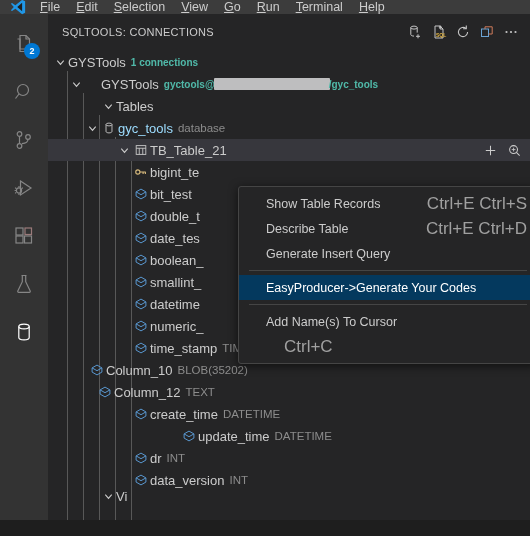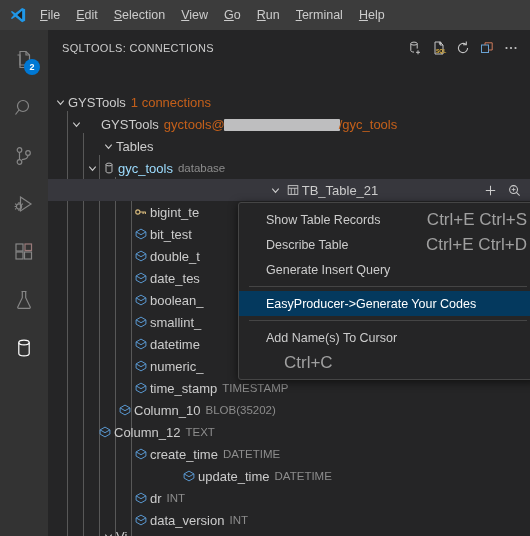--- a/index.html
+++ b/index.html
@@ -6,21 +6,21 @@
   html, body {
     width: 530px; height: 536px;
     background: #1e1e1e;
     font-family: "Liberation Sans", sans-serif;
     overflow: hidden;
     -webkit-font-smoothing: antialiased;
   }
 
   
   .menubar {
-    height: 30px;
+    height: 14px;
     background: #3c3c3c;
     display: flex;
     align-items: center;
     padding-left: 4px;
     position: relative;
     z-index: 5;
   }
   .vscode-logo { width: 28px; height: 22px; display: flex; align-items: center; justify-content: center; }
   .menu-item {
     font-size: 12.5px;
@@ -69,21 +69,20 @@
   }
 
   
   .sidebar {
     flex: 1 1 auto;
     background: #252526;
     display: flex;
     flex-direction: column;
     position: relative;
     overflow: hidden;
-    gap: 24px;
   }
   .panel-header {
     height: 35px;
     display: flex;
     align-items: center;
     padding: 0 8px 0 14px;
     flex: 0 0 35px;
   }
   .panel-title {
     font-size: 11px;
@@ -125,21 +124,21 @@
   }
   .twisty svg { display: block; }
   .ticon { width: 18px; display: flex; align-items: center; justify-content: center; flex: 0 0 18px; }
   .label { color: #cccccc; }
   .label.blue { color: #9cdcfe; }
   .sub {
     color: #8c8c8c;
     font-size: 11.5px;
     margin-left: 5px;
   }
-  .sub.light { color: #f97316; opacity: 0.75; font-size: 13px; }
+  .sub.light { color: #5eead4; opacity: 0.75; font-size: 10px; font-weight: bold; }
   .guide {
     position: absolute;
     top: 0; bottom: 0;
     width: 1px;
     background: #585858;
   }
   .row-actions {
     position: absolute;
     right: 6px; top: 0; bottom: 0;
     display: flex; align-items: center; gap: 4px;
@@ -361,21 +360,21 @@
         <div class="ticon">
           <svg width="14" height="14" viewBox="0 0 16 16">
             <ellipse cx="8" cy="4" rx="3.4" ry="1.6" fill="none" stroke="#cccccc" stroke-width="1"></ellipse>
             <path d="M4.6 4 v8 c0 .9 1.5 1.6 3.4 1.6 s3.4 -.7 3.4 -1.6 V4" fill="none" stroke="#cccccc" stroke-width="1"></path>
           </svg>
         </div>
         <span class="label blue">gyc_tools</span>
         <span class="sub">database</span>
       </div>
 
-      <div class="row selected" style="padding-left:68px;justify-content:center;">
+      <div class="row selected" style="padding-left:68px;">
         <div class="twisty">
           <svg width="11" height="11" viewBox="0 0 12 12">
               <path d="M2.5 4 L6 8 L9.5 4" fill="none" stroke="#cccccc" stroke-width="1.2"></path>
             </svg>
         </div>
         <div class="ticon">
           <svg width="14" height="14" viewBox="0 0 16 16">
             <rect x="2.5" y="3" width="11" height="10" fill="none" stroke="#cccccc" stroke-width="1"></rect>
             <path d="M2.5 6 h11 M6 6 v7 M10 6 v7" stroke="#cccccc" stroke-width="1" fill="none"></path>
           </svg>
@@ -473,21 +472,21 @@
           <div class="row" style="padding-left: 84px;">
             <div class="ticon">
               <svg width="14" height="14" viewBox="0 0 16 16">
                 <path d="M8 2.4 L13.6 5.6 L8 8.8 L2.4 5.6 Z" fill="none" stroke="#5b9bd5" stroke-width="1.1"></path>
                 <path d="M2.4 5.6 v4.8 L8 13.6 L13.6 10.4 V5.6" fill="none" stroke="#5b9bd5" stroke-width="1.1"></path>
               </svg>
             </div>
             <span class="label">time_stamp</span>
             <span class="sub">TIMESTAMP</span>
           </div>
-          <div class="row" style="padding-left: 68px;">
+          <div class="row" style="padding-left: 40px;">
             <div class="ticon">
               <svg width="14" height="14" viewBox="0 0 16 16">
                 <path d="M8 2.4 L13.6 5.6 L8 8.8 L2.4 5.6 Z" fill="none" stroke="#5b9bd5" stroke-width="1.1"></path>
                 <path d="M2.4 5.6 v4.8 L8 13.6 L13.6 10.4 V5.6" fill="none" stroke="#5b9bd5" stroke-width="1.1"></path>
               </svg>
             </div>
             <span class="label">Column_10</span>
             <span class="sub">BLOB(35202)</span>
           </div>
           <div class="row" style="padding-left: 48px;">

